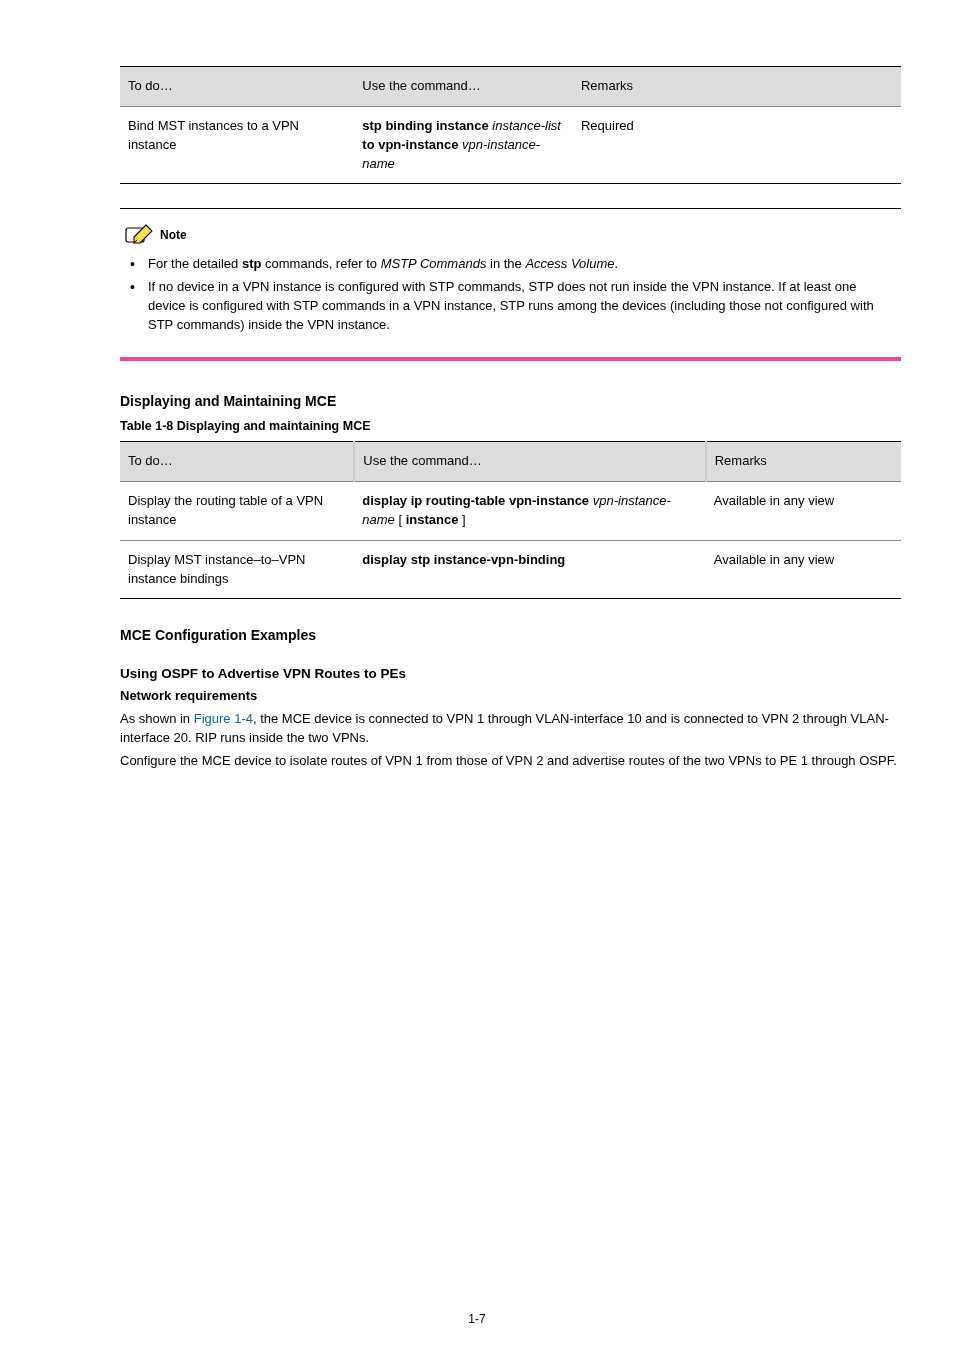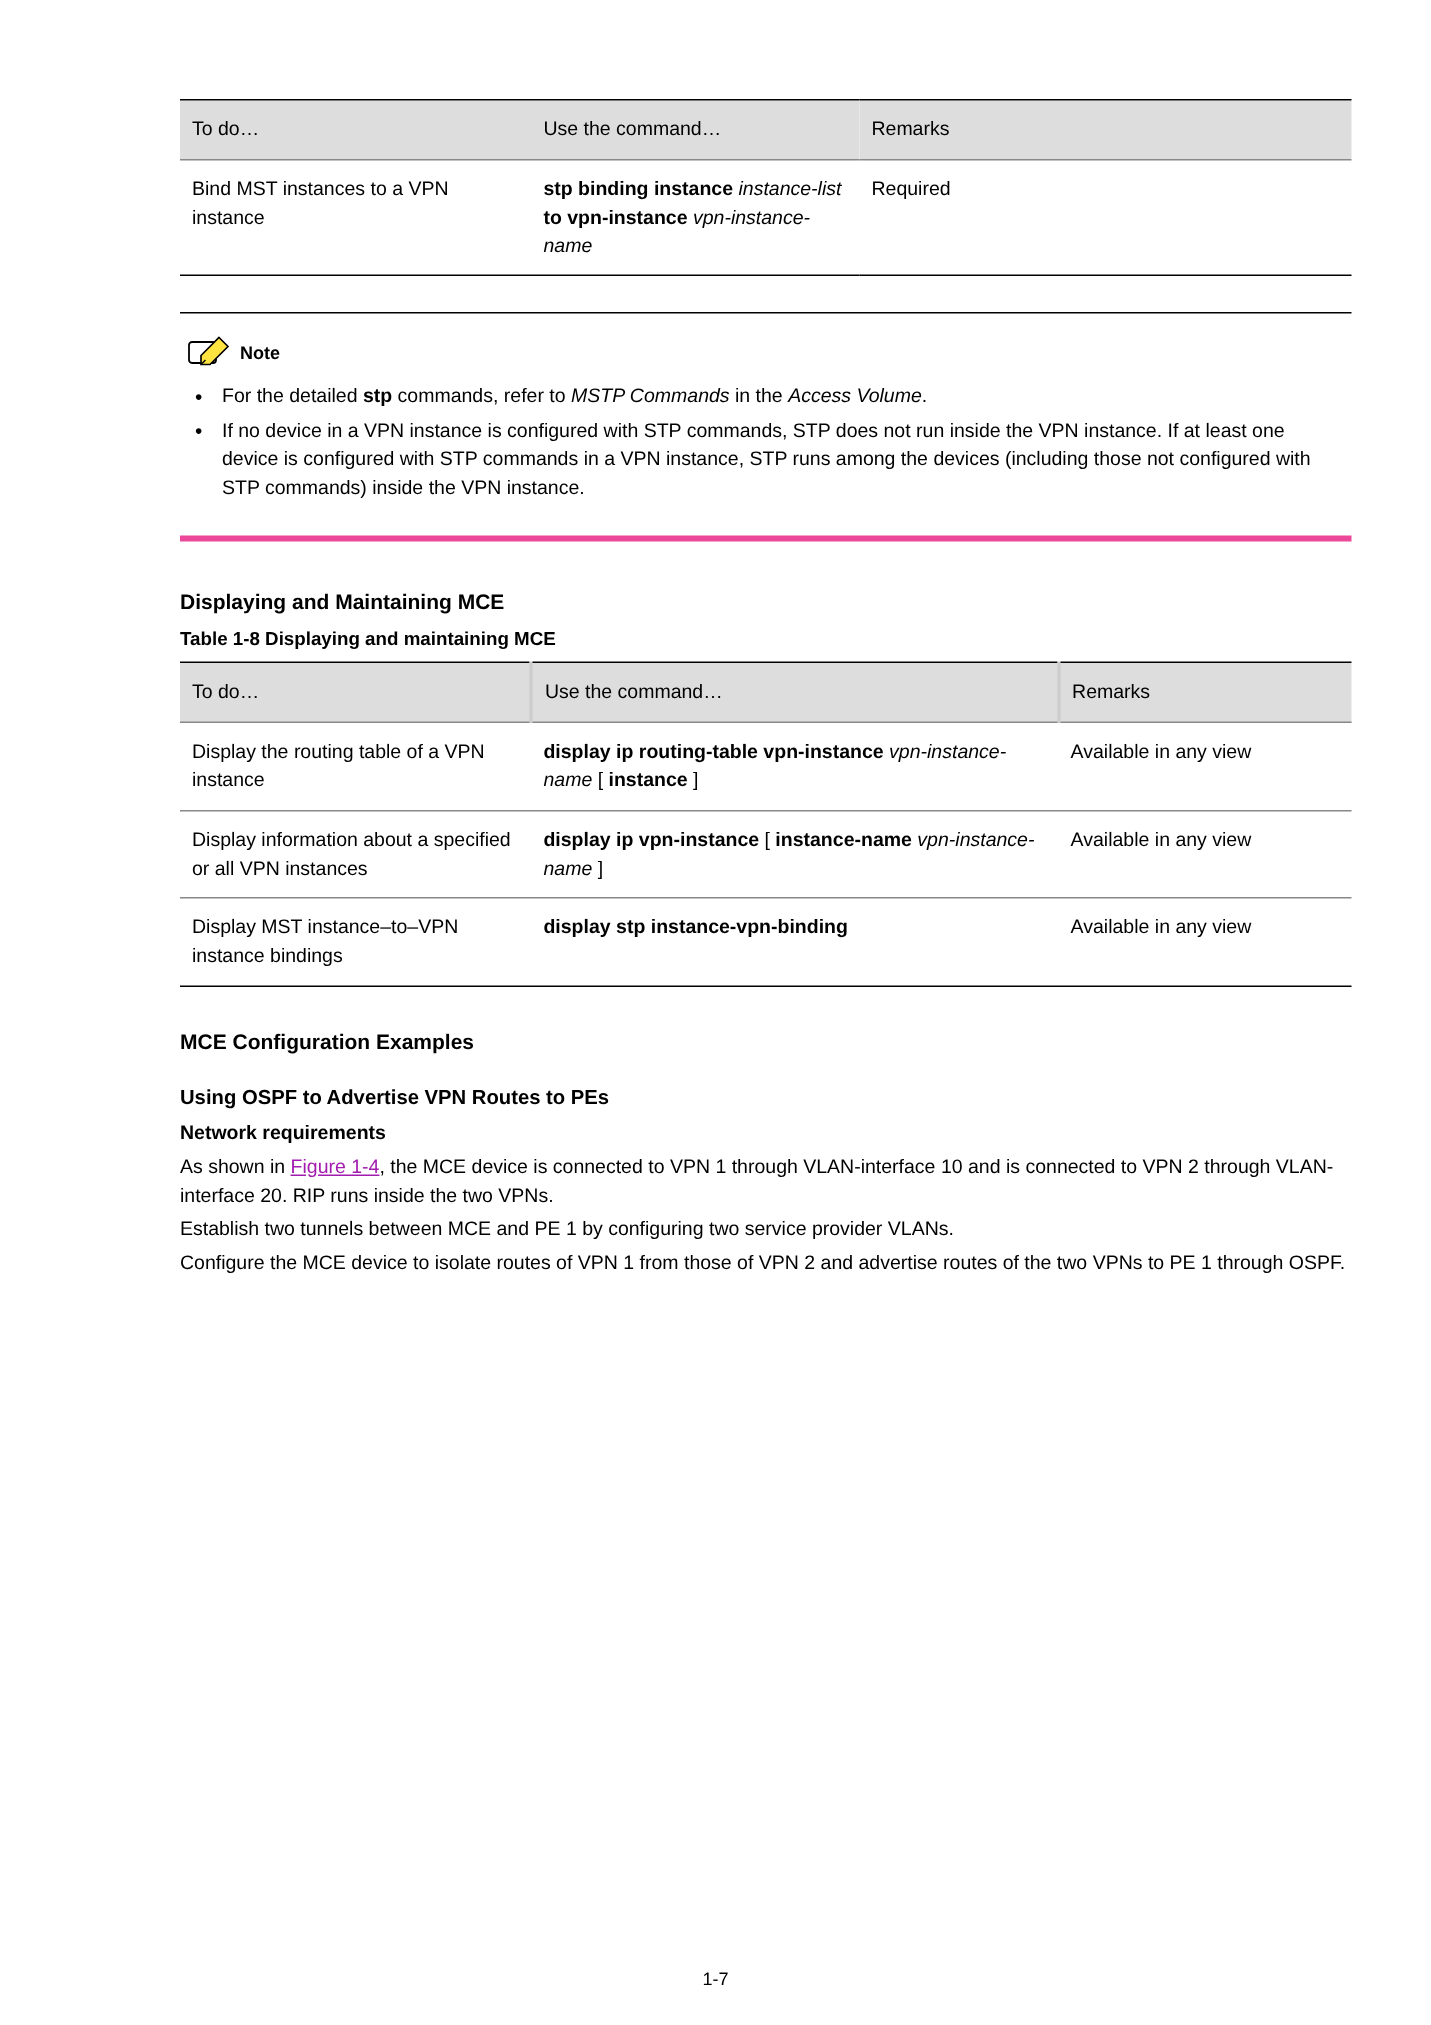--- a/index.html
+++ b/index.html
@@ -98,21 +98,21 @@
     font-size: 13.5px;
     font-weight: bold;
     margin: 18px 0 4px 0;
   }
   .caption {
     font-weight: bold;
     font-size: 12.5px;
     margin: 4px 0 2px 0;
   }
   .para { margin: 4px 0; }
-  .link { color: #a21caf; text-decoration: underline; }
+  .link { color: #0369a1; }
 
   .page-number {
     position: absolute;
     bottom: 22px;
     left: 0; right: 0;
     text-align: center;
     font-size: 12px;
   }
 </style>
 </head>
@@ -169,41 +169,33 @@
     </thead>
     <tbody>
       <tr>
         <td>Display the routing table of a VPN instance</td>
         <td>
           <b>display ip routing-table vpn-instance</b> <i>vpn-instance-name</i> [ <b>instance</b> ]
         </td>
         <td>Available in any view</td>
       </tr>
       <tr>
-        <td>Display information about a specified or all VPN instances</td>
-        <td>
-          <b>display ip vpn-instance</b> [ <b>instance-name</b> <i>vpn-instance-name</i> ]
-        </td>
-        <td>Available in any view</td>
-      </tr>
-      <tr>
         <td>Display MST instance–to–VPN instance bindings</td>
         <td>
           <b>display stp instance-vpn-binding</b>
         </td>
         <td>Available in any view</td>
       </tr>
     </tbody>
   </table>
 
   <h2 class="sec">MCE Configuration Examples</h2>
   <h3 class="sub">Using OSPF to Advertise VPN Routes to PEs</h3>
 
   <div class="para" style="font-weight:bold">Network requirements</div>
 
   <div class="para">
     <span>As shown in </span><a class="link">Figure 1-4</a><span>, the MCE device is connected to VPN 1 through VLAN-interface 10 and is connected to VPN 2 through VLAN-interface 20. RIP runs inside the two VPNs.</span>
   </div>
-  <div class="para">Establish two tunnels between MCE and PE 1 by configuring two service provider VLANs.</div>
   <div class="para">Configure the MCE device to isolate routes of VPN 1 from those of VPN 2 and advertise routes of the two VPNs to PE 1 through OSPF.</div>
 
   <div class="page-number">1-7</div>
 </div>
 
 </body></html>

